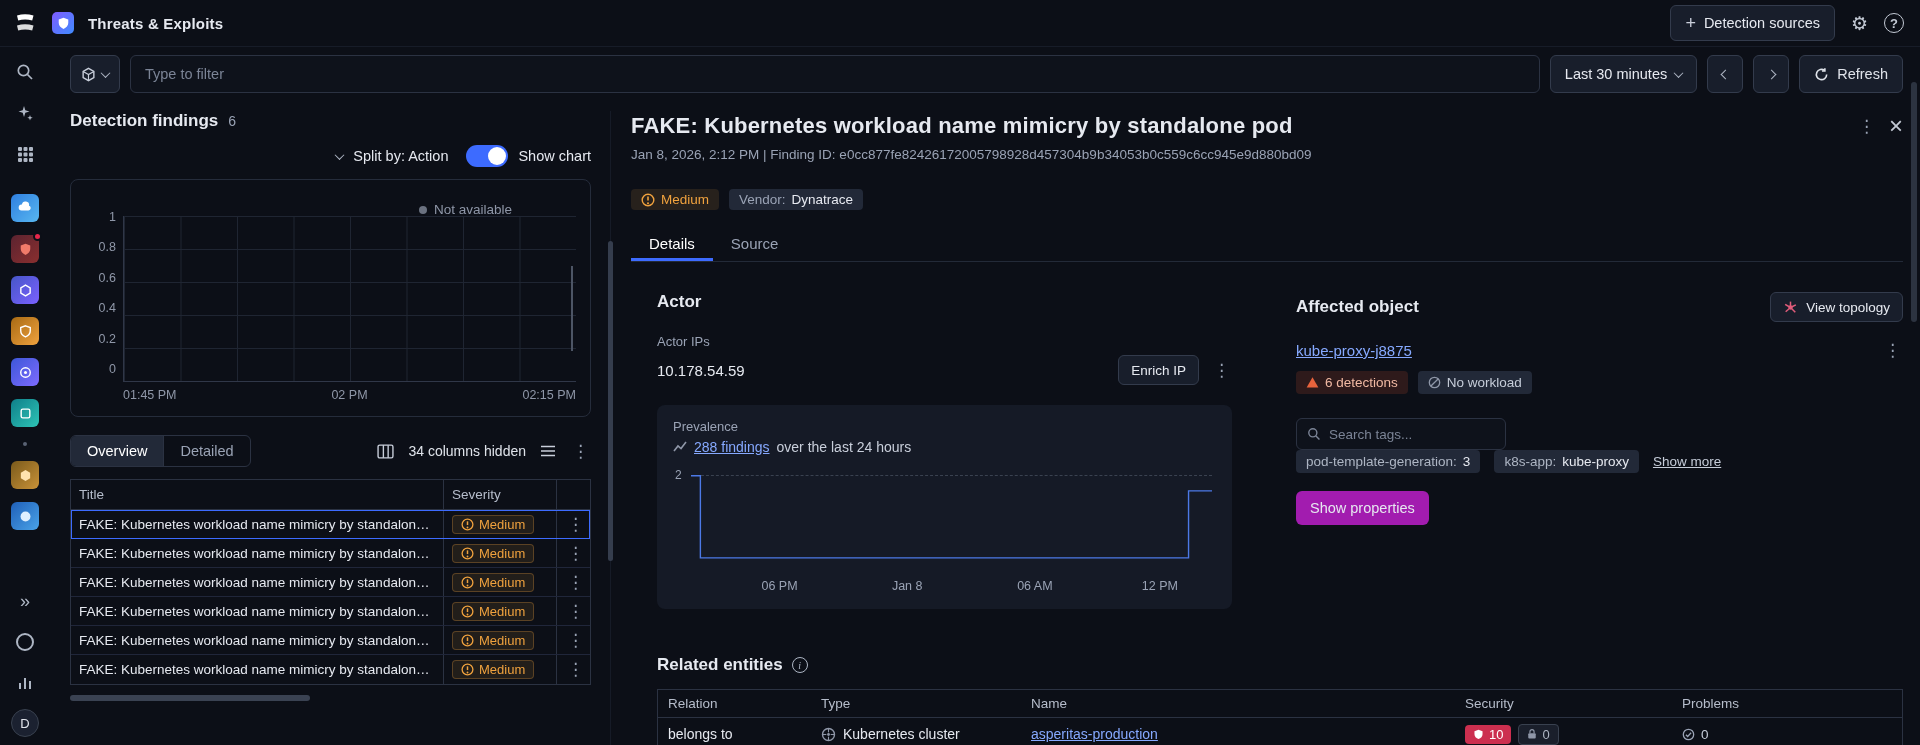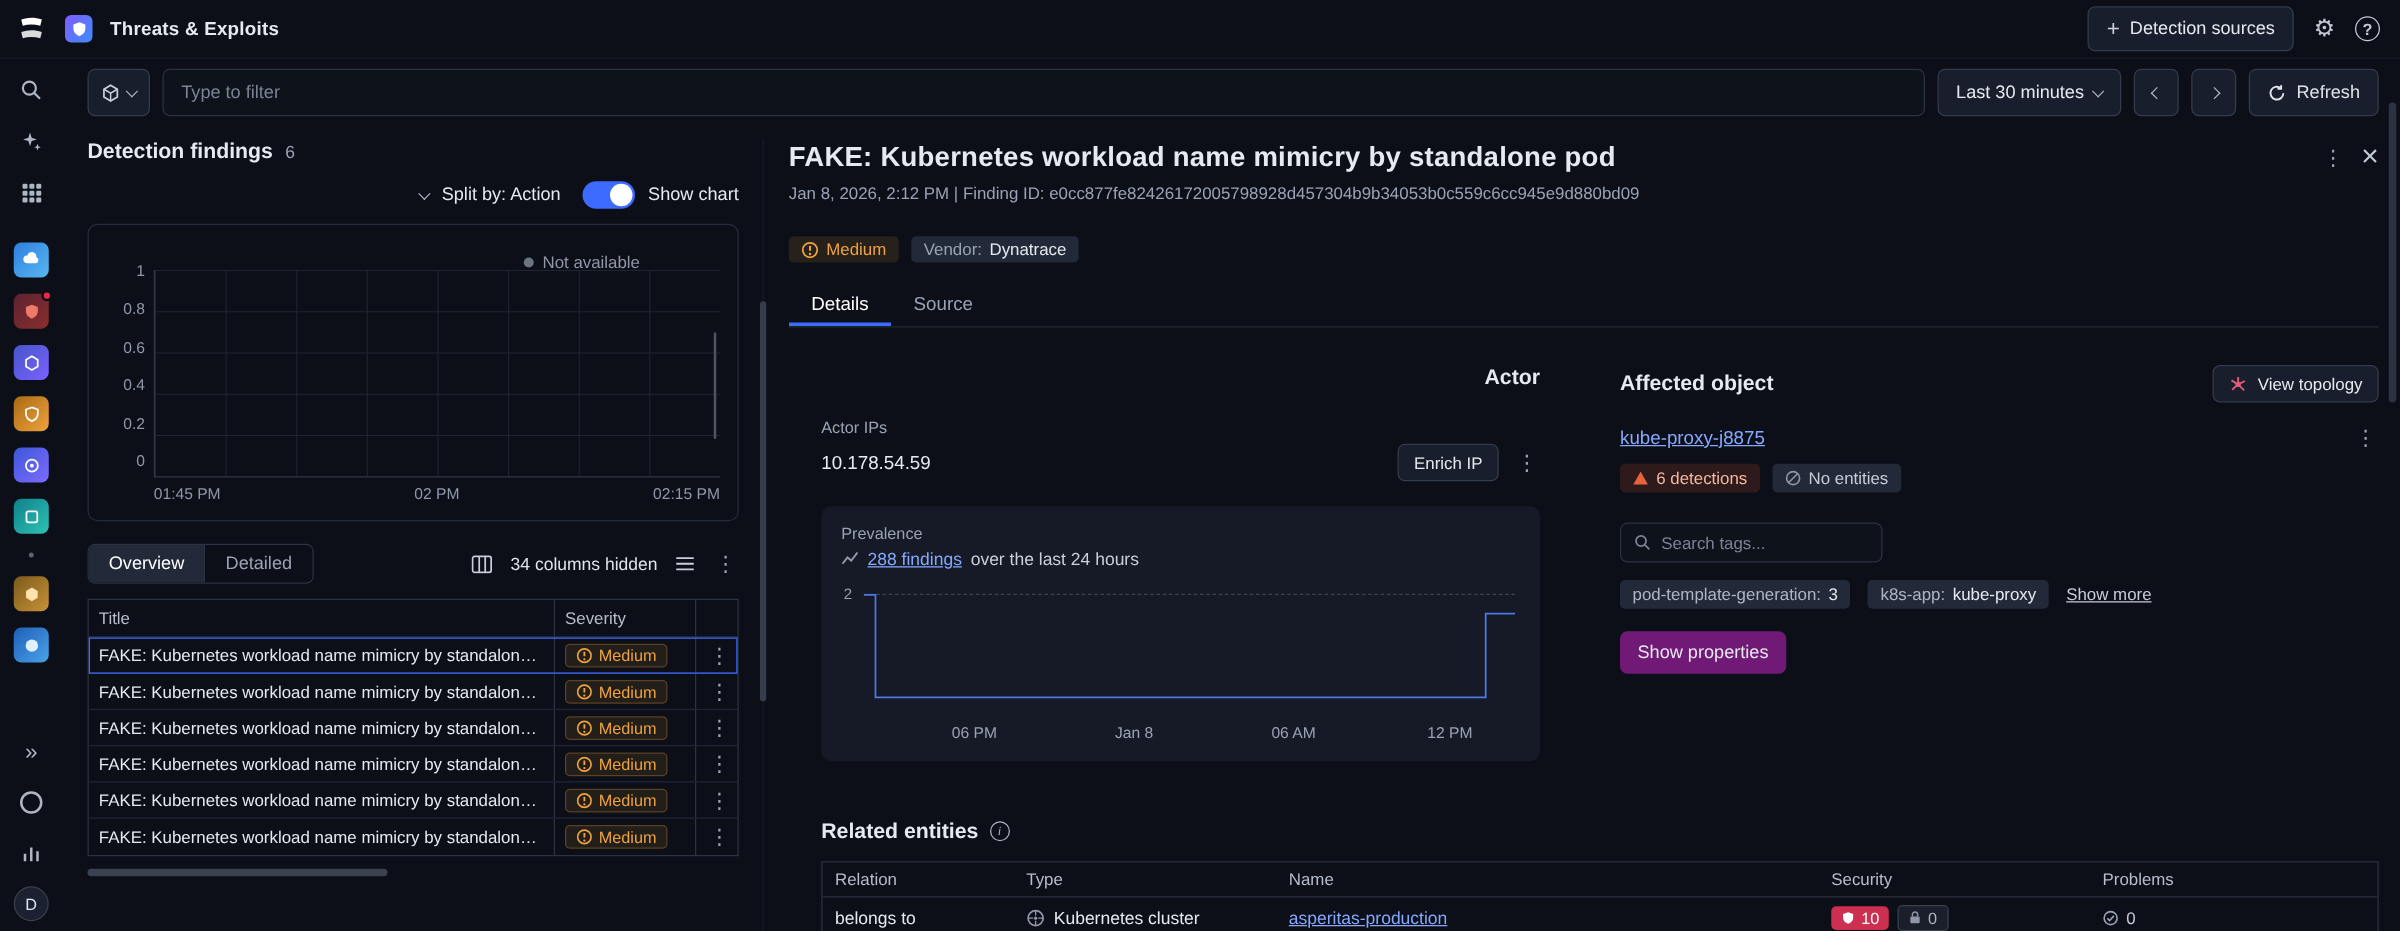--- a/index.html
+++ b/index.html
@@ -129,21 +129,21 @@
   .badges{display:flex;align-items:center;gap:10px;}
   .badge{display:inline-flex;align-items:center;gap:6px;border-radius:4px;padding:3px 10px;font-size:13.5px;}
   .badge-med{color:var(--orange);background:rgba(240,162,62,.12);}
   .badge-vendor{background:#222938;color:var(--dim);}
   .badge-vendor .v{color:var(--text);}
   .d-tabs{display:flex;margin-top:16px;border-bottom:1px solid #232a38;flex:none;}
   .d-tab{padding:9px 18px;font-size:15px;color:var(--dim);cursor:pointer;}
   .d-tab.active{color:#fff;box-shadow:inset 0 -3px 0 var(--accent);}
 
   .sections{display:grid;grid-template-columns:575px 1fr;column-gap:64px;margin:30px 0 0 26px;}
-  .sec-h{font-size:17px;font-weight:bold;text-align:right;}
+  .sec-h{font-size:17px;font-weight:bold;}
   .lab{font-size:13px;color:var(--dim);}
   .ip-row{display:flex;align-items:center;margin-top:6px;}
   .ip{font-size:15px;}
   .sm-btn{height:30px;padding:0 12px;font-size:13.5px;}
   .ml-auto{margin-left:auto;}
   .actor-ips{margin-top:22px;}
   .prev-box{background:var(--elev);border-radius:8px;margin-top:20px;padding:14px 16px 12px;}
   .prev-link-row{display:flex;align-items:center;gap:7px;font-size:14px;margin-top:5px;color:#c9cfdb;}
   a.link{color:var(--link);text-decoration:underline;cursor:pointer;}
   .p-chart{position:relative;height:108px;margin:10px 4px 0 18px;}
@@ -159,26 +159,26 @@
   .chips{display:flex;gap:10px;margin-top:12px;}
   .chip{display:inline-flex;align-items:center;gap:6px;border-radius:4px;padding:4px 10px;font-size:13.5px;}
   .det-chip{background:rgba(224,90,50,.16);color:#f1b9a3;}
   .nop-chip{background:#222938;color:#c6cdd9;}
   .tags-block{margin-top:24px;}
   .tag-search{width:210px;height:32px;border:1px solid var(--border);border-radius:6px;background:#0e121b;
     display:flex;align-items:center;gap:8px;padding:0 10px;margin-top:8px;}
   .tag-search input{flex:1;min-width:0;background:transparent;border:none;outline:none;color:var(--text);
     font-size:13.5px;font-family:inherit;}
   .tag-search input::placeholder{color:var(--faint);}
-  .tag-chips{display:flex;align-items:center;gap:14px;margin-top:14px;}
+  .tag-chips{display:flex;align-items:center;gap:14px;}
   .tchip{background:#222938;}
   .tchip .k{color:#aeb6c4;}
   .tchip .v{color:var(--text);}
   .show-more{color:#c6cdd9;text-decoration:underline;font-size:13.5px;cursor:pointer;}
-  .show-props{margin-top:18px;background:#701a75;border:none;height:34px;}
+  .show-props{margin-top:18px;background:#a21caf;border:none;height:34px;}
 
   .related{margin:46px 0 0 26px;}
   .rel-head{display:flex;align-items:center;gap:9px;margin-bottom:14px;}
   .info-ico{width:16px;height:16px;border:1.4px solid #aeb6c4;border-radius:50%;display:grid;place-items:center;
     font-size:10px;color:#aeb6c4;font-family:"Liberation Serif","DejaVu Serif",serif;font-style:italic;}
   .rel-table{border:1px solid var(--border);}
   .rel-thead,.rel-row{display:grid;grid-template-columns:153px 210px 1fr 217px 230px;align-items:center;}
   .rel-thead{height:28px;color:#b6bdcb;font-size:13.5px;border-bottom:1px solid var(--border);}
   .rcell{padding:0 10px;display:flex;align-items:center;gap:7px;min-width:0;}
   .rel-row{height:32px;font-size:14px;}
@@ -635,21 +635,21 @@
                   <svg width="13" height="13" viewBox="0 0 14 13">
                       <path d="M7 .8l6.3 11.2H.7Z" fill="#e8633c"></path>
                     </svg>
                   <span>6 detections</span>
                 </span>
                 <span class="chip nop-chip">
                   <svg width="13" height="13" viewBox="0 0 14 14">
                       <circle cx="7" cy="7" r="5.6" fill="none" stroke="#8f97a8" stroke-width="1.4"></circle>
                       <line x1="3.2" y1="10.8" x2="10.8" y2="3.2" stroke="#8f97a8" stroke-width="1.4"></line>
                     </svg>
-                  <span>No entities</span>
+                  <span>No workload</span>
                 </span>
               </div>
 
               <div class="tags-block">
                 <div class="tag-search">
                   <svg width="14" height="14" viewBox="0 0 18 18">
                       <circle cx="7.5" cy="7.5" r="5.2" fill="none" stroke="#7b8496" stroke-width="1.8"></circle>
                       <line x1="11.5" y1="11.5" x2="16" y2="16" stroke="#7b8496" stroke-width="1.8"></line>
                     </svg>
                   <input placeholder="Search tags..." style="">

